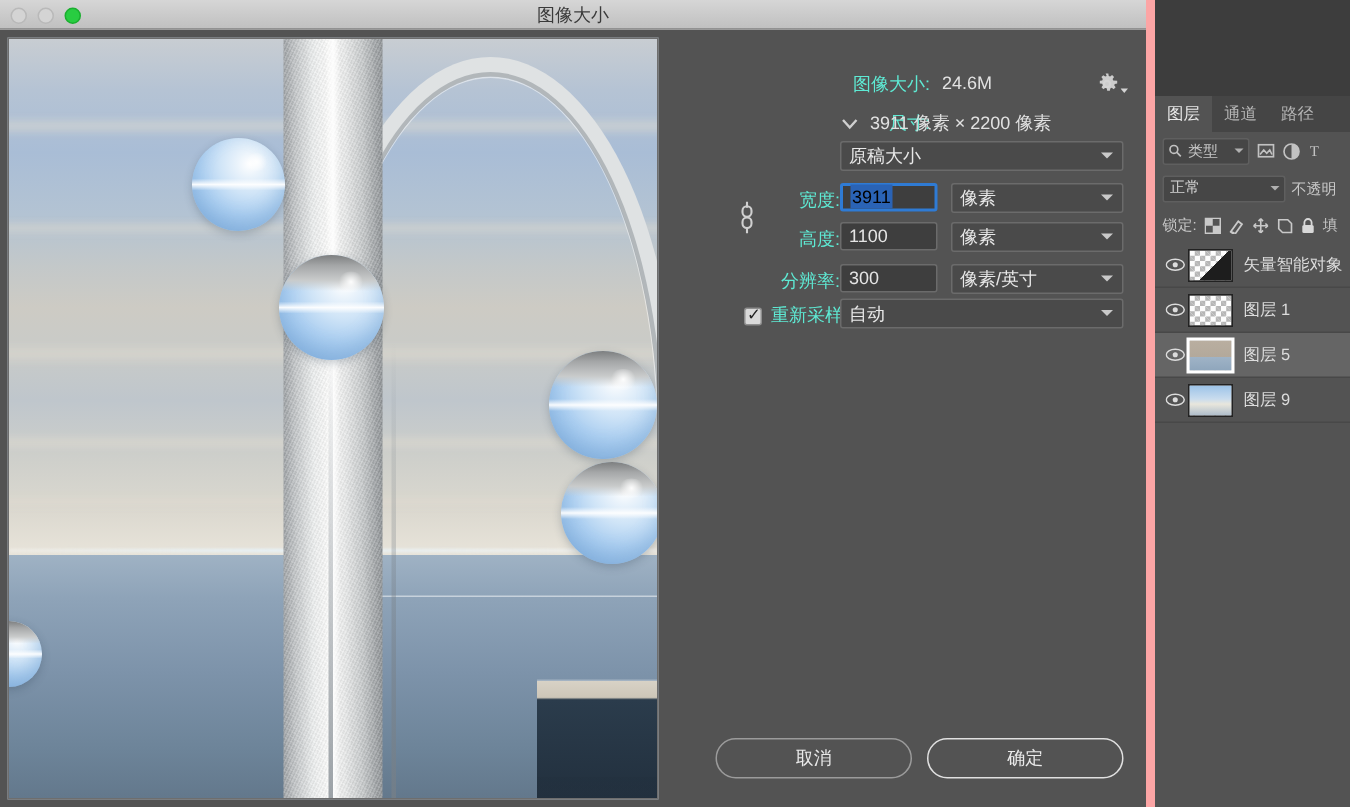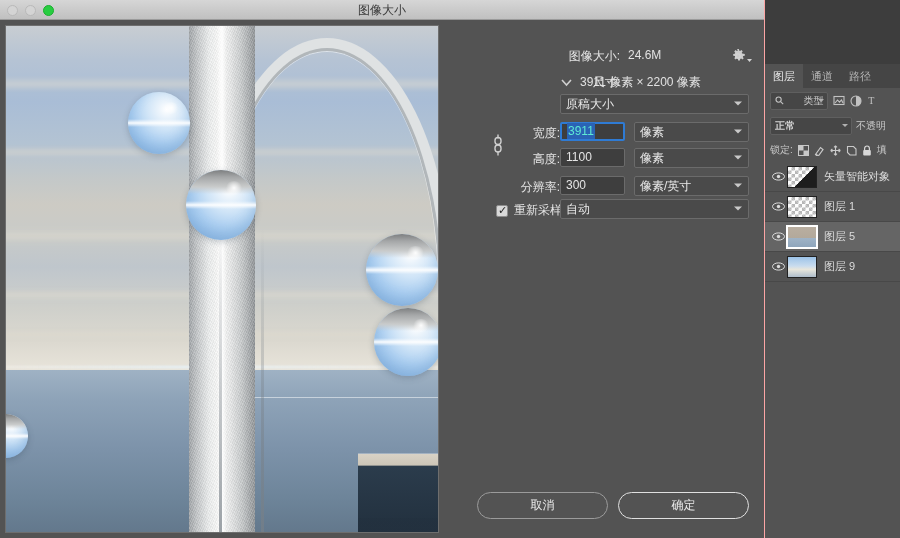--- a/index.html
+++ b/index.html
@@ -144,36 +144,36 @@
     box-shadow: 0 -1px 0 rgba(255,255,255,.3);
   }
   .block-refl {
     position: absolute; left: 352px; top: 492px; width: 110px; height: 22px;
     background: linear-gradient(to bottom, rgba(34,48,62,.55), rgba(34,48,62,0));
   }
 
   
   .row { position: absolute; display: flex; align-items: center; }
   .lbl {
-    color: #e5e5e5; font-size: 12px; text-align: right;
+    color: #5eead4; font-size: 12px; text-align: right;
     white-space: nowrap;
   }
   .val { color: #e2e2e2; font-size: 12px; white-space: nowrap; text-align: center; }
 
   .field {
     background: #3e3e3e; border: 1px solid #6b6b6b; border-radius: 2px;
     height: 19px; color: #e5e5e5; font-size: 12px;
     line-height: 17px; padding: 0 5px;
     font-family: "Liberation Sans", sans-serif;
   }
   .field.focused {
     border: 2px solid #2f7bd4; background: #3e3e3e; line-height: 15px;
   }
   .field.focused .sel {
-    background: #2a63b5; color: #5eead4; padding: 1px 1px;
+    background: #2a63b5; color: #000000; padding: 1px 1px;
   }
   .select {
     background: #4a4a4a; border: 1px solid #6b6b6b; border-radius: 2px;
     height: 20px; color: #e8e8e8; font-size: 12px; line-height: 18px;
     padding: 0 5px; position: relative;
   }
   .select .caret {
     position: absolute; right: 6px; top: 50%; transform: translateY(-60%);
     width: 0; height: 0;
     border-left: 4px solid transparent; border-right: 4px solid transparent;
@@ -203,57 +203,55 @@
   }
   .btn.primary { border-color: #e0e0e0; }
 
   
   .chain { position: absolute; left: 492px; top: 112px; width: 12px; height: 26px; }
 
   
   #panel {
     position: absolute; left: 764px; top: 0; width: 136px; height: 538px;
     background: #535353;
-    border-left: 1px solid #fca5a5;
+    border-left: 6px solid #fca5a5;
   }
   #panel-top { position: absolute; left: 0; top: 0; width: 136px; height: 64px; background: #3d3d3d; }
   #tabs {
     position: absolute; left: 0; top: 64px; width: 136px; height: 24px;
     background: #454545; display: flex; align-items: flex-end;
   }
   .tab {
     font-size: 11px; color: #b4b4b4; padding: 0 8px; height: 24px;
     line-height: 24px; white-space: nowrap;
   }
   .tab.active { background: #535353; color: #e8e8e8; }
 
   #filterbar {
     position: absolute; left: 0; top: 88px; width: 136px; height: 25px;
     display: flex; align-items: center; gap: 5px; padding: 0 5px;
   }
   #filtersel {
     width: 58px; height: 18px; background: #464646;
     border: 1px solid #5f5f5f; border-radius: 2px;
-    display: flex; align-items: center; gap: 20px; padding: 0 3px;
+    display: flex; align-items: center; gap: 4px; padding: 0 3px;
     position: relative;
-    justify-content: center;
   }
   #filtersel .t { font-size: 10px; color: #c5c5c5; }
   .ficon { color: #c2c2c2; display: flex; align-items: center; }
 
   #blendbar {
     position: absolute; left: 0; top: 115px; width: 136px; height: 22px;
     display: flex; align-items: center; gap: 4px; padding: 0 5px;
   }
   #blendsel {
     width: 82px; height: 18px; background: #464646;
     border: 1px solid #5f5f5f; border-radius: 2px;
     font-size: 10px; color: #d2d2d2; line-height: 16px; padding: 0 4px;
     position: relative;
-    font-weight: bold;
   }
   #opacity-lbl { font-size: 10px; color: #c7c7c7; white-space: nowrap; }
 
   #lockbar {
     position: absolute; left: 0; top: 139px; width: 136px; height: 22px;
     display: flex; align-items: center; gap: 5px; padding: 0 5px;
     font-size: 10px; color: #c7c7c7;
   }
 
   #layers { position: absolute; left: 0; top: 162px; width: 136px; }

